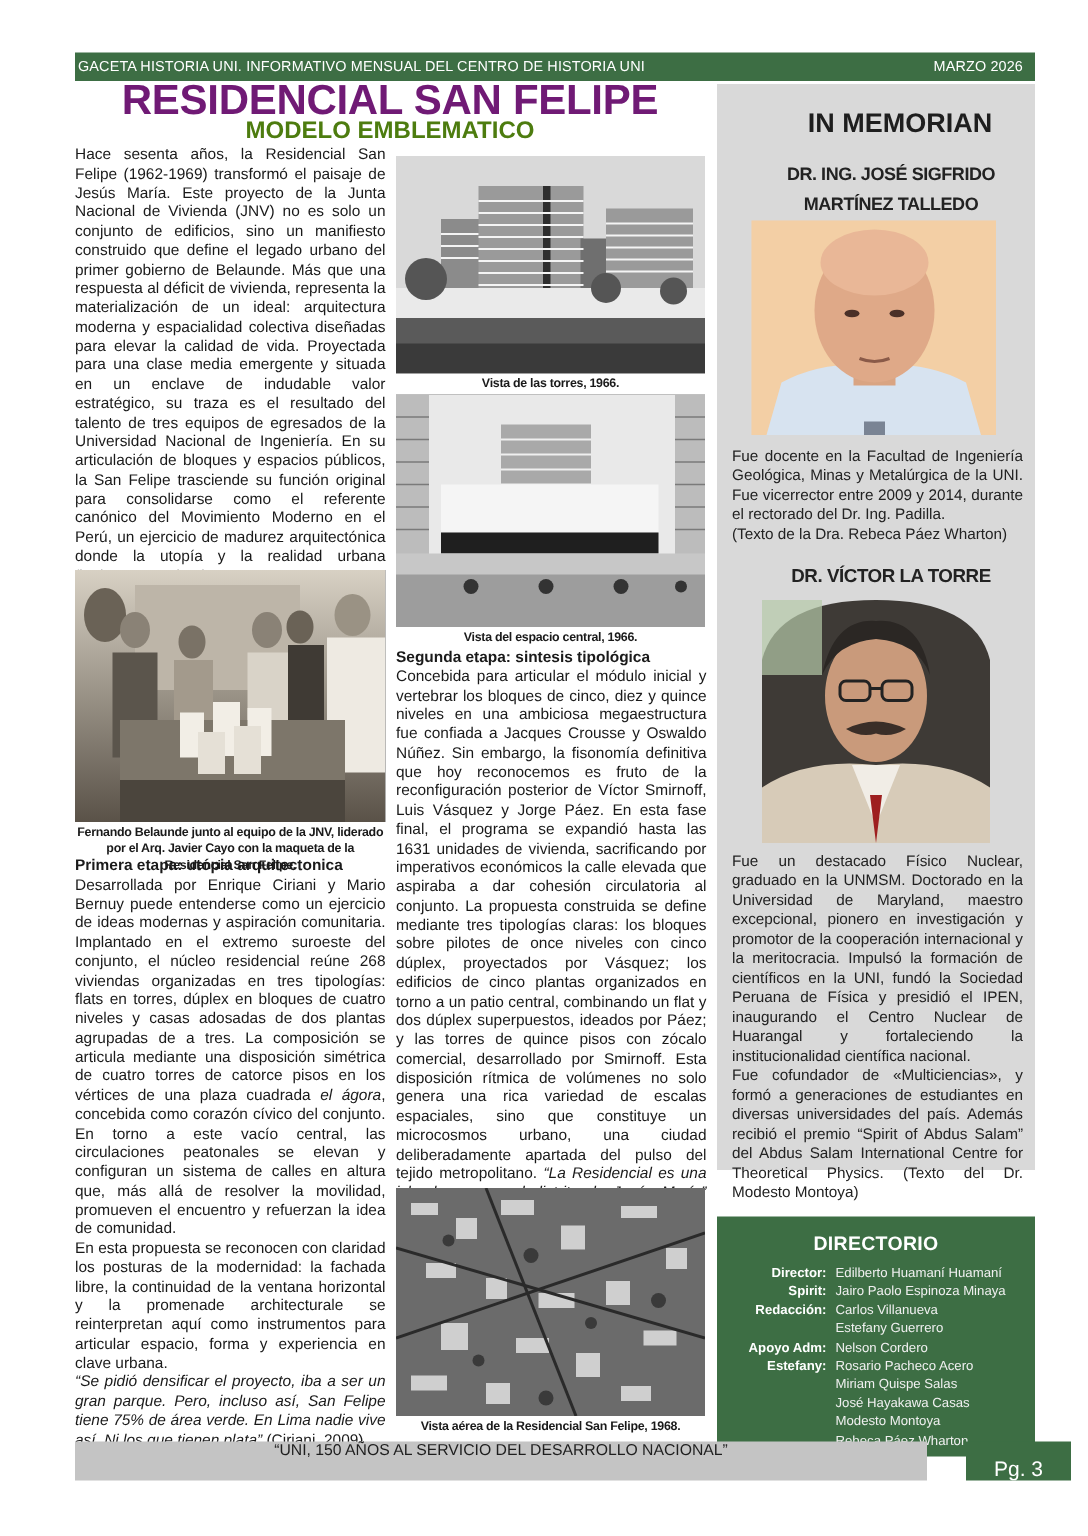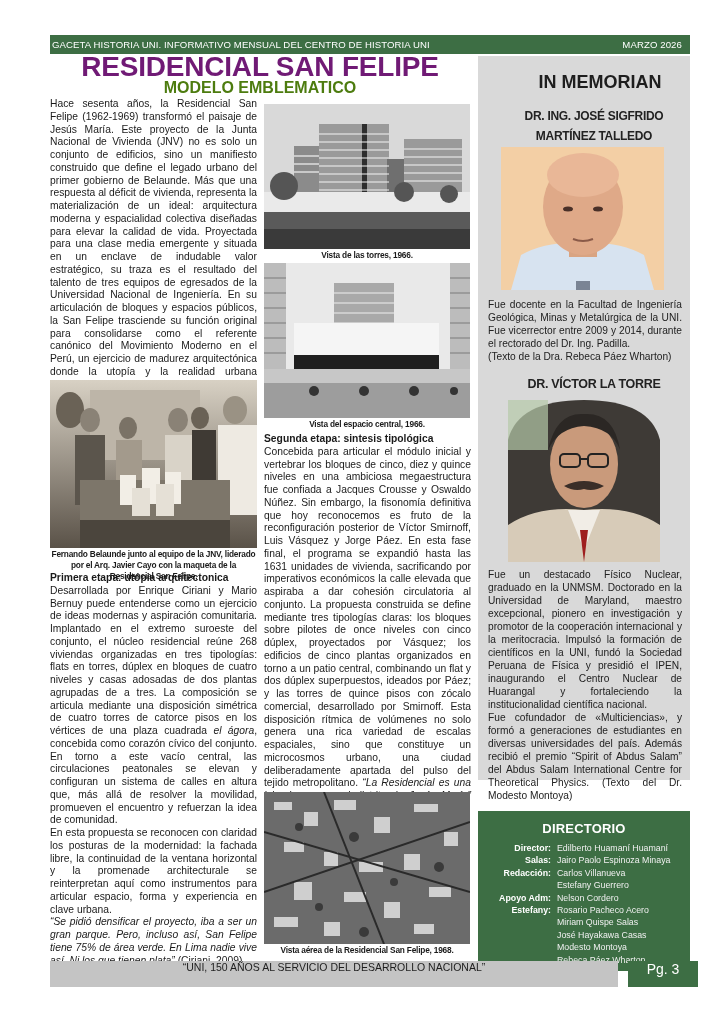--- a/index.html
+++ b/index.html
@@ -31,22 +31,22 @@
 
   .directorio { position: absolute; left: 478px; top: 787px; width: 212px; height: 160px; background: #3d6e44; color: #ffffff; margin-top: 24px; }
   .dir-title { text-align: center; font-weight: bold; font-size: 13px; margin-top: 10px; letter-spacing: 0.2px; }
   .dir-table { margin-top: 6px; font-size: 8.8px; line-height: 12.4px; }
   .dir-row { display: flex; }
   .dir-role { width: 79px; text-align: right; font-weight: bold; padding-right: 6px; }
   .dir-name { flex: 1; color: #f0f0f0; }
 
   .footer { position: absolute; left: 50px; top: 961px; width: 568px; height: 26px; background: #c4c4c4;
     display: flex; align-items: flex-start; justify-content: center; font-size: 10.5px; color: #1e1e1e; }
-  .pg { position: absolute; left: 628px; top: 961px; width: 70px; height: 26px; background: #3d6e44; color: #ffffff;
-    display: flex; align-items: flex-start; justify-content: center; font-size: 14px; }
+  .pg { position: absolute; left: 644px; top: 961px; width: 70px; height: 26px; background: #3d6e44; color: #ffffff;
+    display: flex; align-items: flex-end; justify-content: center; font-size: 14px; }
 </style>
 </head>
 <body>
 
 <div class="topbar">
   <span>GACETA HISTORIA UNI. INFORMATIVO MENSUAL DEL CENTRO DE HISTORIA UNI</span>
   <span>MARZO 2026</span>
 </div>
 
 <div class="title-wrap">
@@ -267,21 +267,21 @@
 </div>
 
 <div class="directorio">
   <div class="dir-title">DIRECTORIO</div>
   <div class="dir-table">
     <div class="dir-row">
         <span class="dir-role">Director:</span>
         <span class="dir-name">Edilberto Huamaní Huamaní</span>
       </div>
     <div class="dir-row">
-        <span class="dir-role">Salas:</span>
+        <span class="dir-role">Spirit:</span>
         <span class="dir-name">Jairo Paolo Espinoza Minaya</span>
       </div>
     <div class="dir-row">
         <span class="dir-role">Redacción:</span>
         <span class="dir-name">Carlos Villanueva</span>
       </div>
     <div class="dir-row">
         <span class="dir-role"></span>
         <span class="dir-name">Estefany Guerrero</span>
       </div>

